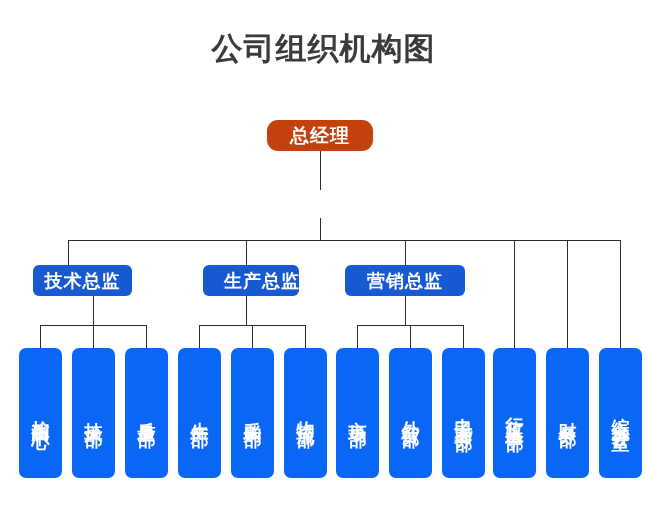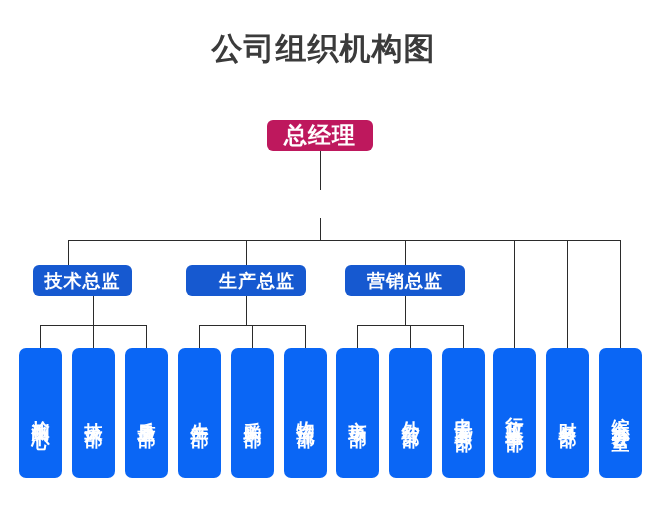--- a/index.html
+++ b/index.html
@@ -47,23 +47,23 @@
     position: absolute;
     box-sizing: border-box;
     display: flex;
     align-items: center;
     justify-content: center;
     color: #ffffff;
     font-weight: bold;
     text-align: center;
   }
   .node.exec {
-    background: #be185d;
-    border-radius: 6px;
-    font-size: 23px;
+    background: #c2410c;
+    border-radius: 11px;
+    font-size: 19px;
     letter-spacing: 1px;
     white-space: nowrap;
   }
   .node.director {
     background: #1659d0;
     border-radius: 6px;
     font-size: 18px;
     letter-spacing: 1px;
     white-space: nowrap;
   }
@@ -114,21 +114,21 @@
   <div class="line h" style="left:357px; top:325px; width:106px;"></div>
   <div class="line v" style="left:357px; top:325px; height:23px;"></div>
   <div class="line v" style="left:410px; top:325px; height:23px;"></div>
   <div class="line v" style="left:463px; top:325px; height:23px;"></div>
 
   <div class="node exec" style="left:267px; top:120px; width:106px; height:31px;">总经理</div>
 
 
   <div class="node director" style="left:33px; top:265px; width:99px; height:31px;">技术总监</div>
 
-  <div class="node director" style="left:186px; top:265px; width:120px; height:31px;padding-left:22px;">生产总监</div>
+  <div class="node director" style="left:203px; top:265px; width:96px; height:31px;padding-left:22px;">生产总监</div>
 
   <div class="node director" style="left:345px; top:265px; width:120px; height:31px;border-radius:6px;">营销总监</div>
 
   <div class="node dept" style="left:19px; top:348px; width:43px; height:130px;">检测中心</div>
 
   <div class="node dept" style="left:72px; top:348px; width:43px; height:130px;">技术部</div>
 
   <div class="node dept" style="left:125px; top:348px; width:43px; height:130px;">质量部</div>
 
   <div class="node dept" style="left:178px; top:348px; width:43px; height:130px;">生产部</div>

